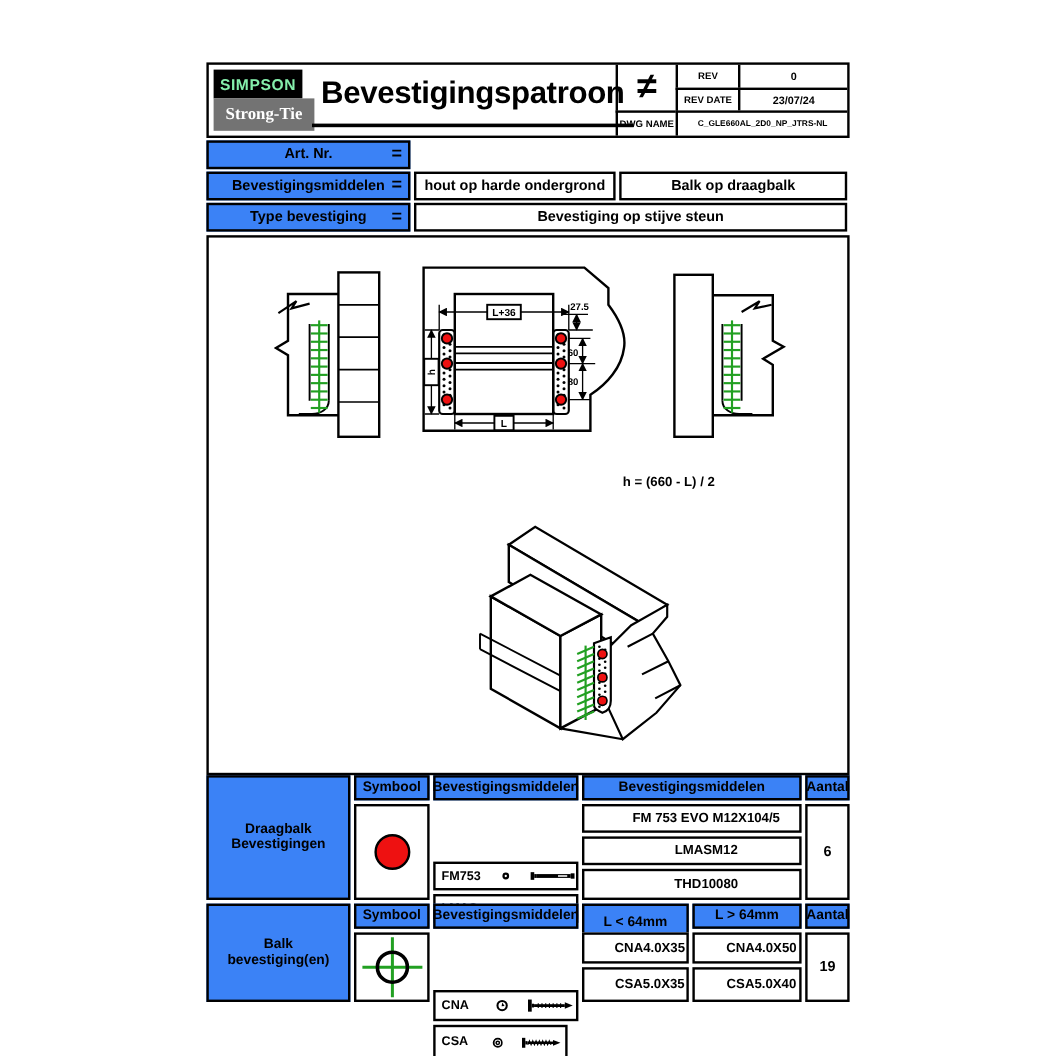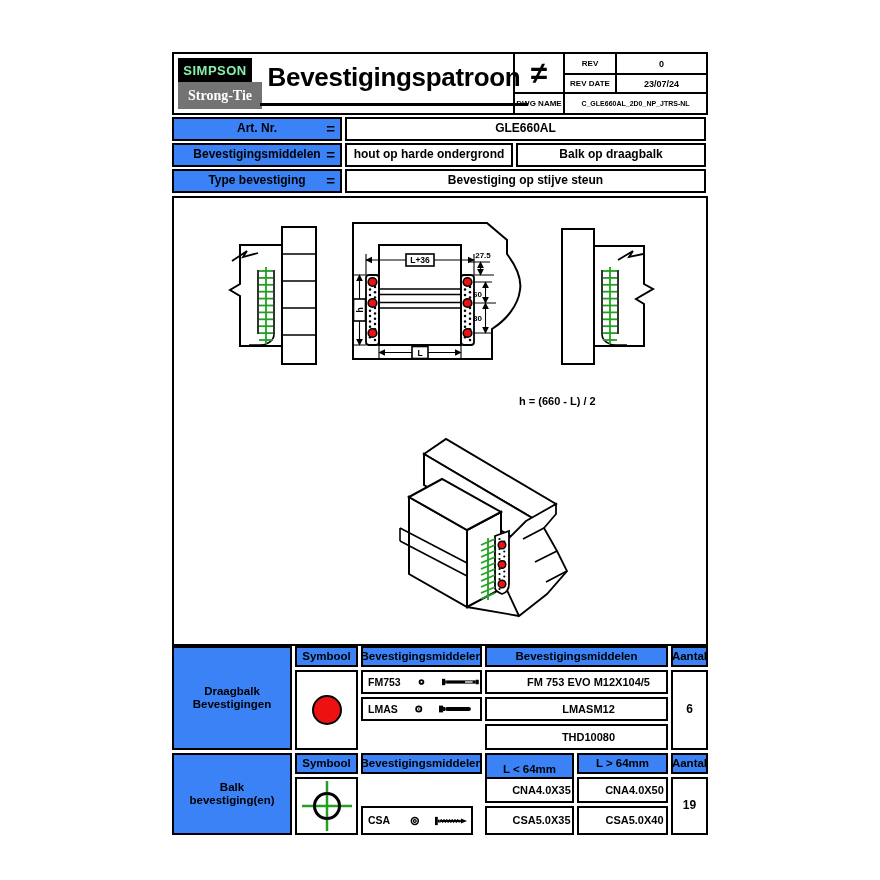--- a/index.html
+++ b/index.html
@@ -40,21 +40,21 @@
   .info-lbl .eq { position:absolute; right:5px; top:50%; transform:translateY(-54%); font-size:15px; font-weight:bold; }
   .info-val { font-size:12px; }
   
   .drawbox { position:absolute; left:172px; top:196px; width:536px; height:450px; border:2px solid #000; background:#fff; }
   .drawbox svg { display:block; width:532px; height:446px; }
   
   .th { font-size:11.5px; }
   .td { font-size:11px;padding-left:24px; }
   .num { font-size:12px; }
   .rowlbl { font-size:11.5px; }
-  .iconcell { justify-content:flex-start; padding-left:5px; gap:16px; }
+  .iconcell { justify-content:flex-start; padding-left:5px; gap:16px;margin-top:48px; }
   .code { width:37px; text-align:left; font-size:10.5px; font-weight:bold; }
   .redcircle { width:30px; height:30px; border-radius:50%; background:#ee1111; border:2.5px solid #000; }
 </style>
 </head>
 <body>
 
 <div id="page">
 
   <div class="hbox">
     <div class="logo-top">SIMPSON</div>
@@ -70,21 +70,20 @@
       <div class="rc r2 c3">23/07/24</div>
       <div class="rc dwgl">DWG NAME</div>
       <div class="rc dwgv">C_GLE660AL_2D0_NP_JTRS-NL</div>
     </div>
   </div>
 
   <div class="cell gray info-lbl" style="left:172px;top:117px;width:170px;height:24px">
     <span>Art. Nr.</span>
     <span class="eq">=</span>
   </div>
-  <div class="cell info-val" style="left:345px;top:117px;width:361px;height:24px">GLE660AL</div>
 
   <div class="cell gray info-lbl" style="left:172px;top:143px;width:170px;height:24px">
     <span>Bevestigingsmiddelen</span>
     <span class="eq">=</span>
   </div>
   <div class="cell info-val" style="left:345px;top:143px;width:168px;height:24px">hout op harde ondergrond</div>
   <div class="cell info-val" style="left:516px;top:143px;width:190px;height:24px">Balk op draagbalk</div>
 
   <div class="cell gray info-lbl" style="left:172px;top:169px;width:170px;height:24px">
     <span>Type bevestiging</span>
@@ -359,20 +358,34 @@
   <div class="cell gray th" style="left:671px;top:753px;width:37px;height:21px">Aantal</div>
 
   <div class="cell" style="left:295px;top:777px;width:63px;height:58px">
     <svg width="52" height="52" viewBox="0 0 52 52">
       <line x1="1" y1="26" x2="51" y2="26" stroke="#22a022" stroke-width="2.5"></line>
       <line x1="26" y1="1" x2="26" y2="51" stroke="#22a022" stroke-width="2.5"></line>
       <circle cx="26" cy="26" r="12.5" fill="none" stroke="#000" stroke-width="3"></circle>
     </svg>
   </div>
 
+  <div class="cell td iconcell" style="left:361px;top:777px;width:121px;height:26px">
+    <span class="code">CNA</span>
+    <svg width="14" height="16" viewBox="0 0 14 16">
+      <circle cx="7" cy="8" r="5" fill="none" stroke="#000" stroke-width="2.2"></circle>
+      <path d="M7.2,4.8 L9.6,8.4 L6.4,8.8 Z" fill="#000"></path>
+    </svg>
+    <svg width="52" height="16" viewBox="0 0 52 16">
+      <rect x="0" y="1.5" width="4" height="13" fill="#000"></rect>
+        <rect x="4" y="6" width="2.5" height="4" fill="#000"></rect>
+      <rect x="6.5" y="6.5" width="33" height="3" fill="#000"></rect>
+      <path d="M11,5.5 V10.5 M15,5.5 V10.5 M19,5.5 V10.5 M23,5.5 V10.5 M27,5.5 V10.5 M31,5.5 V10.5 M35,5.5 V10.5" stroke="#000" stroke-width="1.2"></path>
+      <polygon points="39.5,4.5 48,8 39.5,11.5" fill="#000"></polygon>
+    </svg>
+  </div>
   <div class="cell td" style="left:485px;top:777px;width:89px;height:26px">CNA4.0X35</div>
   <div class="cell td" style="left:577px;top:777px;width:91px;height:26px">CNA4.0X50</div>
 
   <div class="cell td iconcell" style="left:361px;top:806px;width:112px;height:29px">
     <span class="code">CSA</span>
     <svg width="14" height="16" viewBox="0 0 14 16">
       <circle cx="7" cy="8" r="5" fill="none" stroke="#000" stroke-width="2.2"></circle>
       <circle cx="7" cy="8" r="2" fill="none" stroke="#000" stroke-width="1.8"></circle>
     </svg>
     <svg width="52" height="16" viewBox="0 0 52 16">

